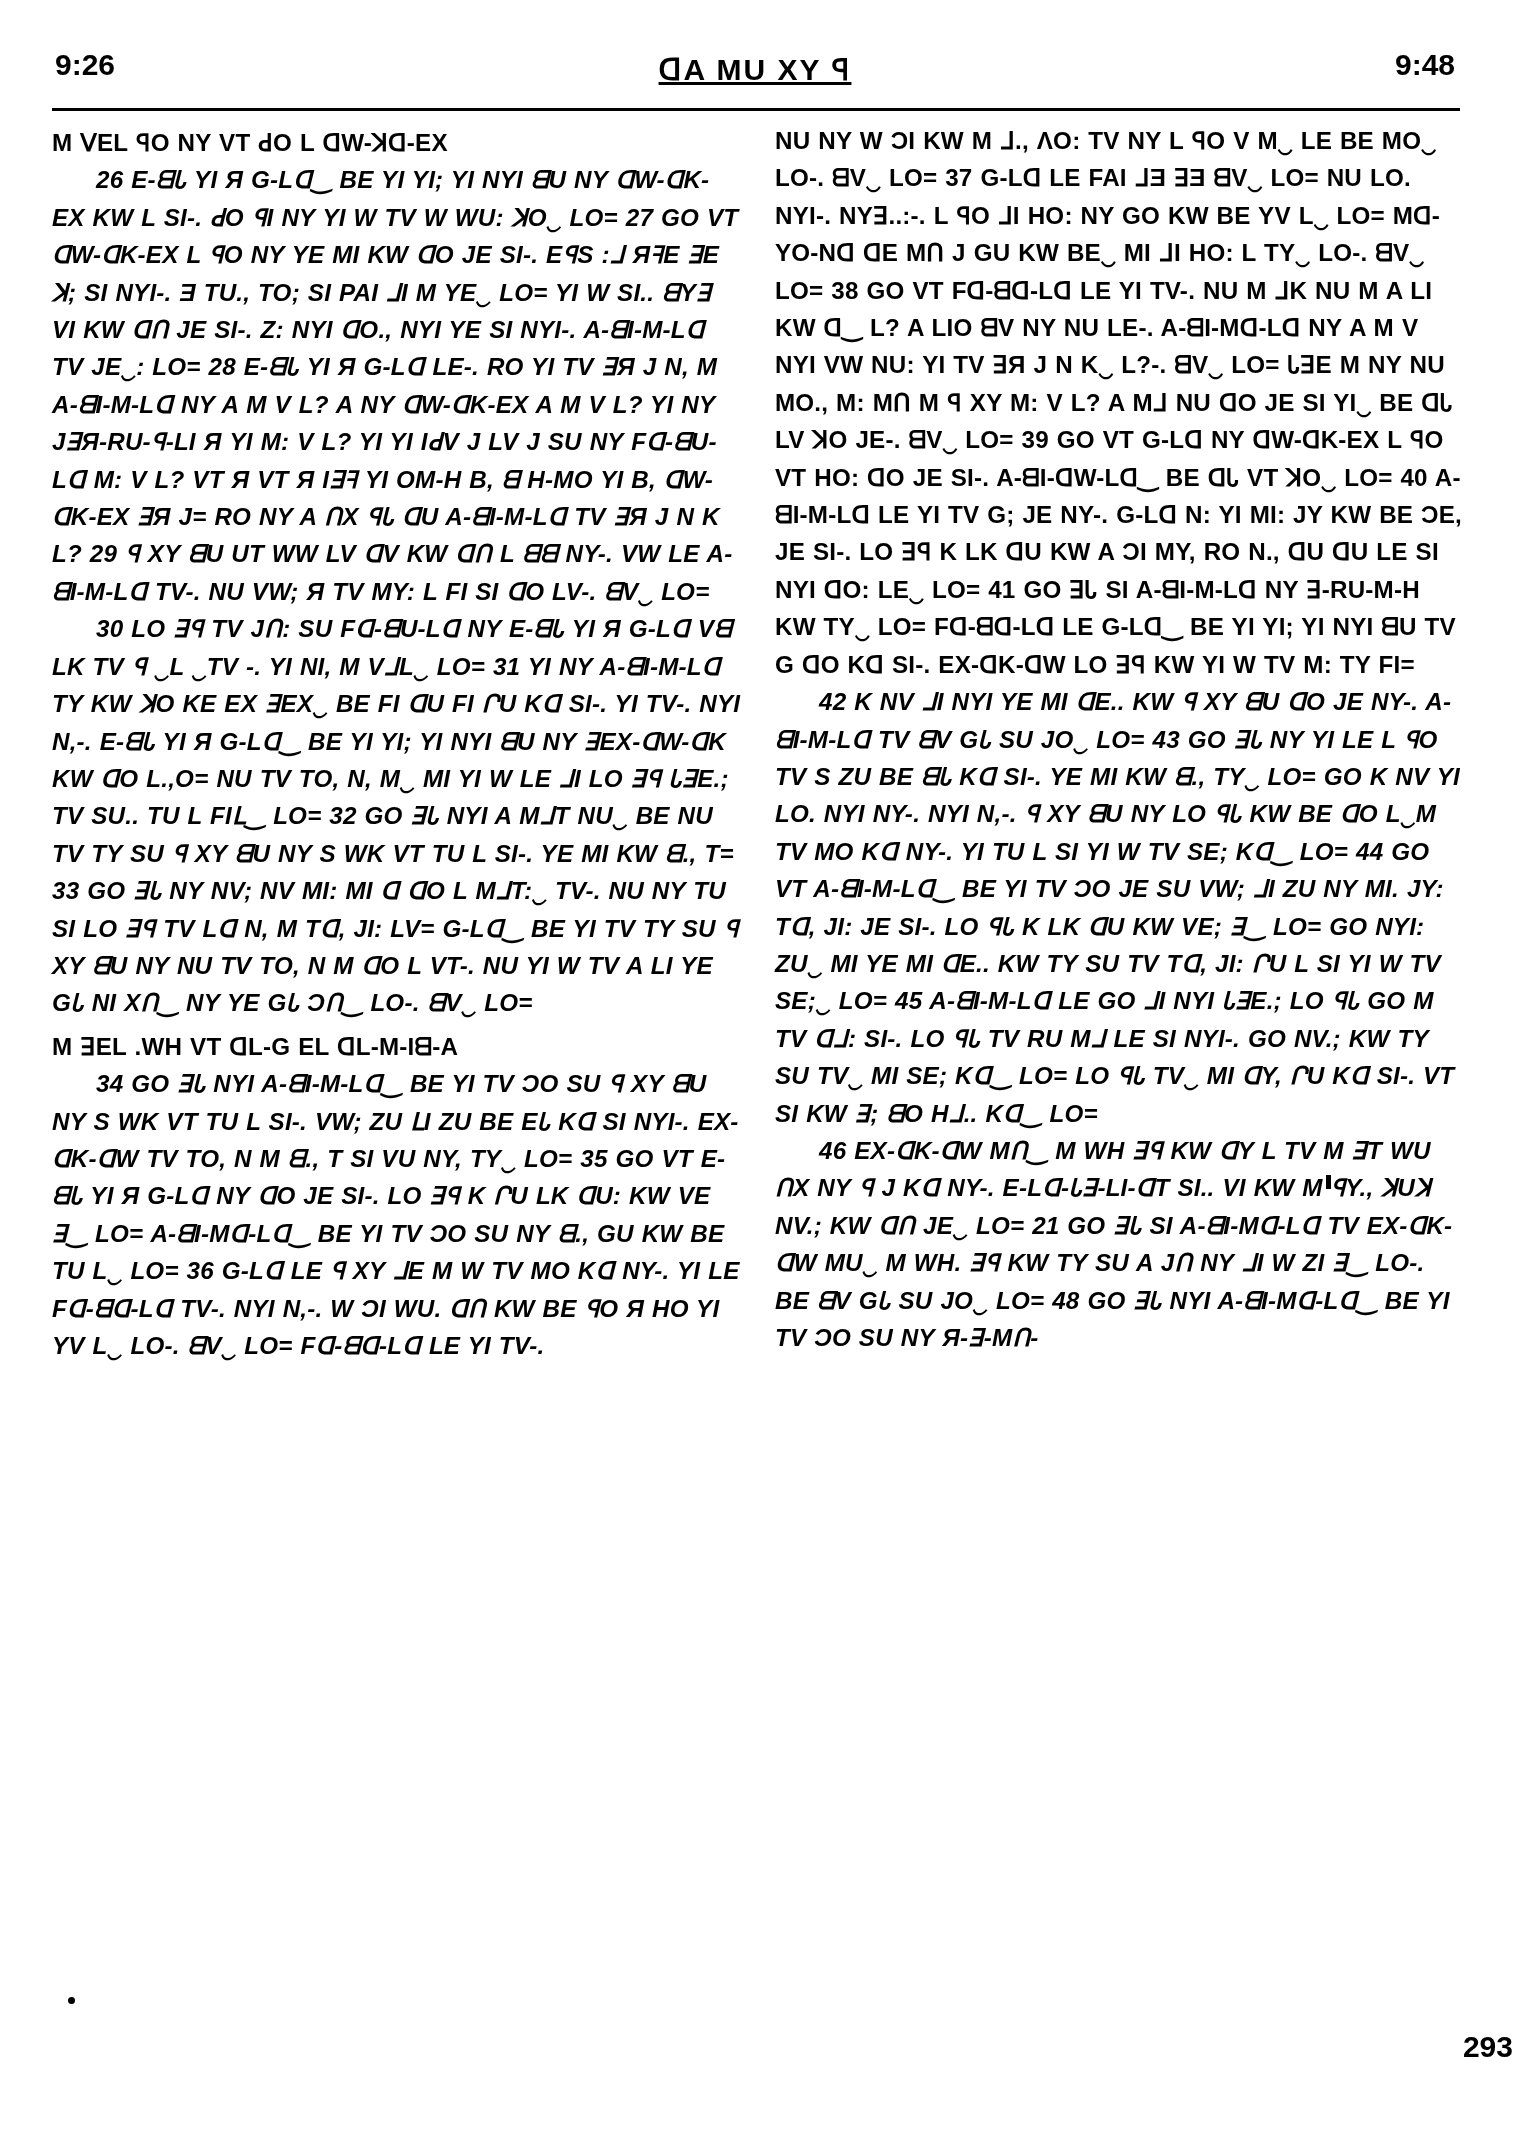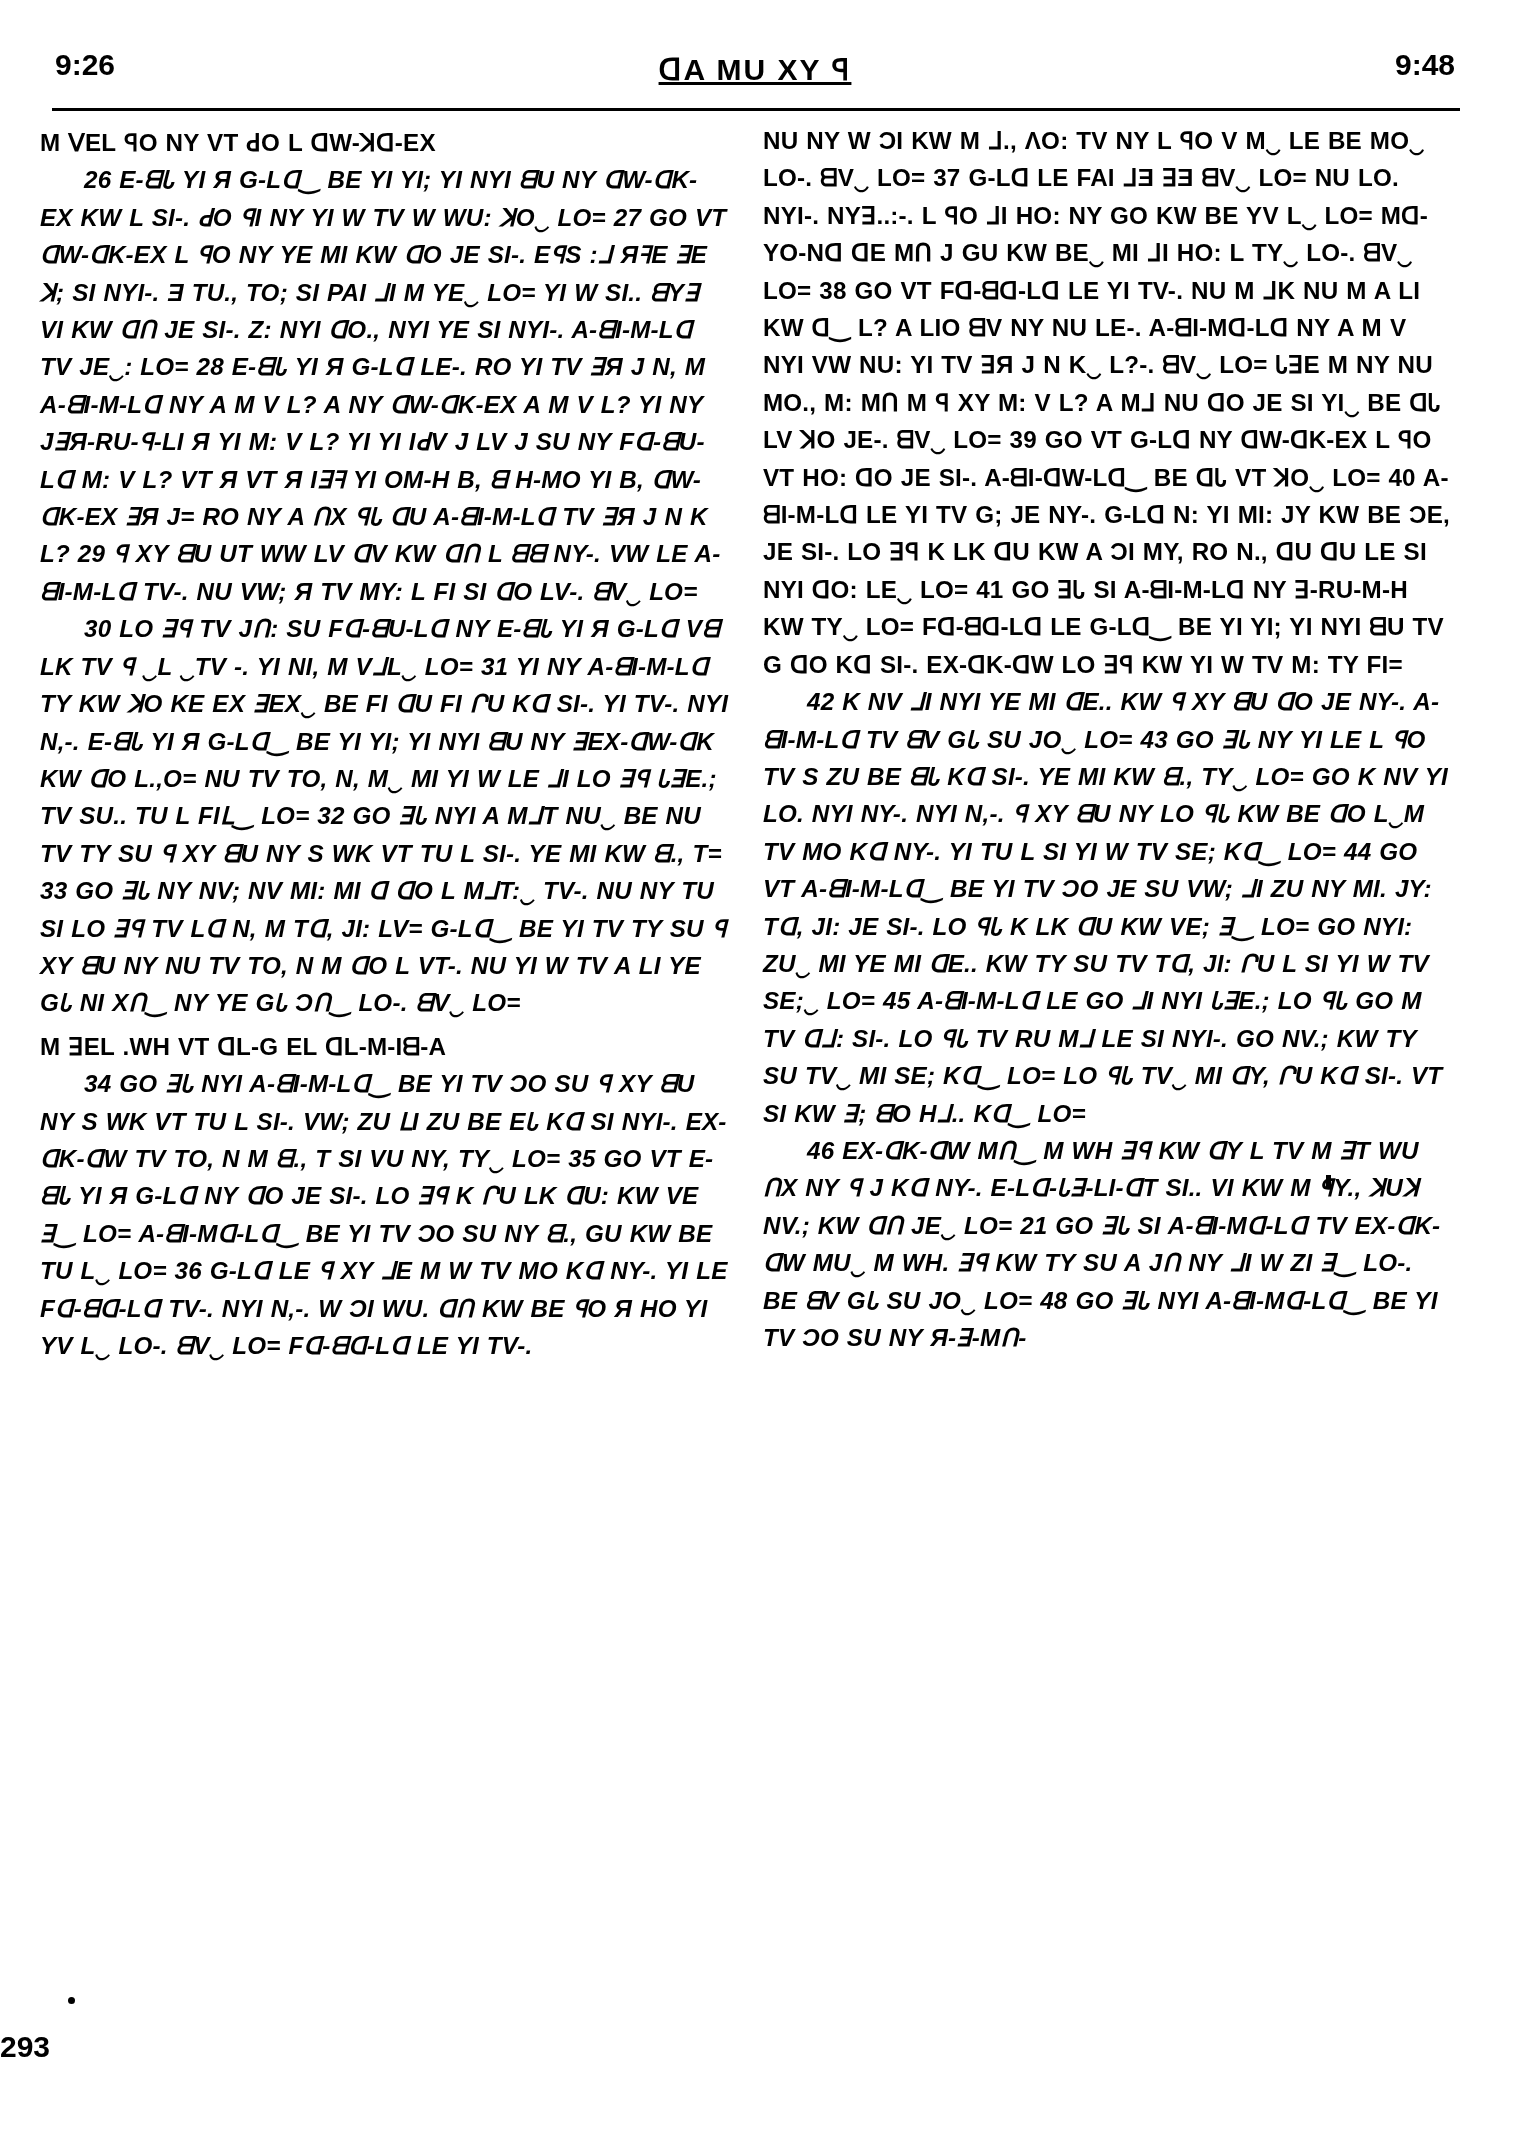--- a/index.html
+++ b/index.html
@@ -53,21 +53,21 @@
   .rule {
     position: absolute;
     left: 52px;
     top: 108px;
     width: 1408px;
     height: 3px;
     background: #000;
   }
   .cols {
     position: absolute;
-    left: 40px;
+    left: 52px;
     top: 122px;
     width: 1412px;
     height: 1880px;
     display: flex;
     gap: 34px;
   }
   .col {
     width: 689px;
     font-size: 24.2px;
     line-height: 37.4px;
@@ -88,21 +88,21 @@
     margin-top: 2px;
   }
   .spacer {
     height: 4px;
   }
   .folio {
     position: absolute;
     left: 0;
     top: 2030px;
     width: 1513px;
-    text-align: left;
+    text-align: right;
     font-size: 30px;
     font-weight: bold;
   }
   .tickmark {
     position: absolute;
     left: 68px;
     top: 1997px;
     width: 7px;
     height: 7px;
     background: #000;

